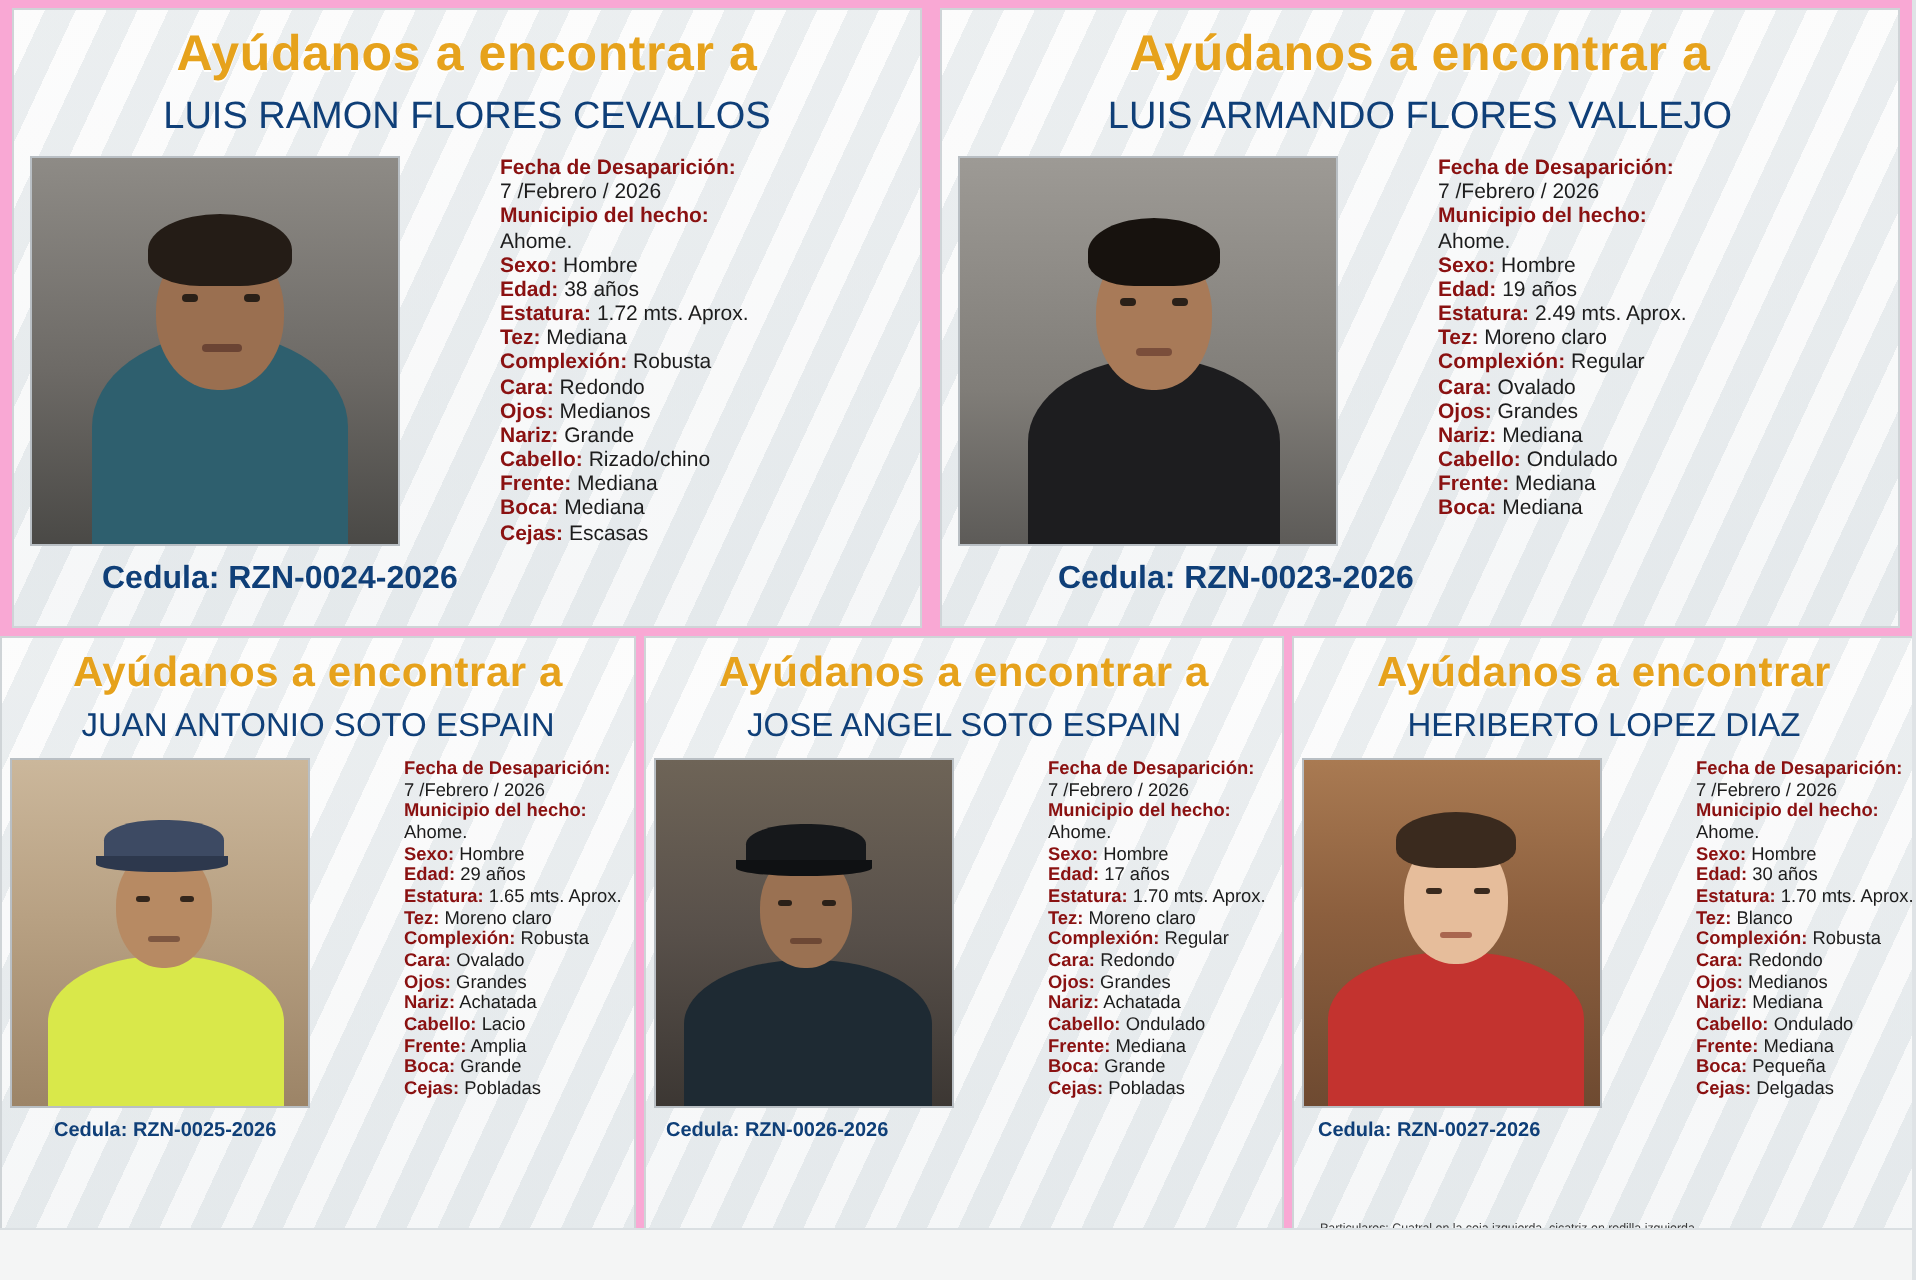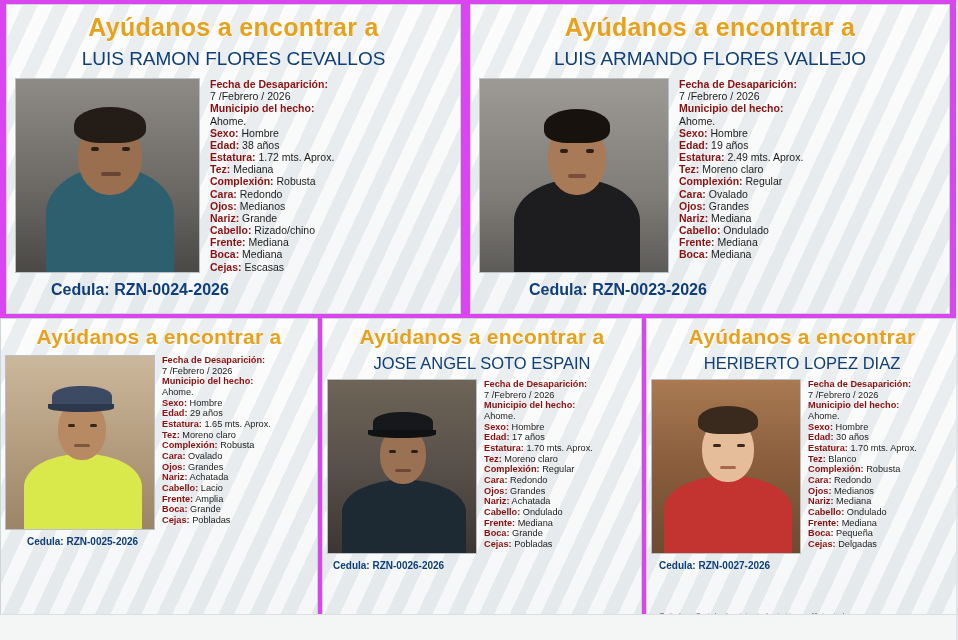--- a/index.html
+++ b/index.html
@@ -6,21 +6,21 @@
   html, body {
     margin: 0; padding: 0;
     width: 958px; height: 640px;
     background: #dfe3e6;
     font-family: "Liberation Sans", sans-serif;
     overflow: hidden;
   }
   #stage {
     position: relative;
     width: 956px; height: 640px;
-    background: #d946ef;
+    background: #f9a8d4;
     overflow: hidden;
   }
 
   
   .poster {
     position: absolute;
     background: #f2f3f3;
     overflow: hidden;
     border: 1px solid #cfd4d7;
   }
@@ -62,20 +62,21 @@
     flex: none;
   }
   .photo .ph-bg { position:absolute; inset:0; }
   .photo .silh  { position:absolute; }
 
   .fields {
     flex: 1 1 auto;
     padding-left: 6px;
     line-height: 1.16;
     color: #1a1a1a;
+    margin-left: 40px;
   }
   .f-line { white-space: nowrap; }
   .f-lab { color: #8a1111; font-weight: bold; }
   .f-val { color: #1c1c1c; }
 
   .cedula {
     color: #0f3f78;
     font-weight: bold;
     white-space: nowrap;
   }
@@ -197,20 +198,21 @@
       </div>
     </div>
     <div class="cedula">
       <span>Cedula:</span>
       <span>RZN-0023-2026</span>
     </div>
   </div>
 
   <div class="poster poster-sm" id="poster-3">
     <div class="headline">Ayúdanos a encontrar a</div>
+    <div class="name">JUAN ANTONIO SOTO ESPAIN</div>
     <div class="body-row">
       <div class="photo">
         <div class="ph-bg" style="background:linear-gradient(180deg,#cbb79b 0%,#b8a183 45%,#9c8467 100%);"></div>
         <div class="silh" style="left:18px;top:98px;width:118px;height:82px;background:#d9e84a;border-radius:48% 48% 0 0 / 40% 40% 0 0;"></div>
         <div class="silh" style="left:52px;top:44px;width:48px;height:60px;background:#b78a63;border-radius:48%;"></div>
         <div class="silh" style="left:46px;top:30px;width:60px;height:22px;background:#3d4a63;border-radius:46% 46% 12% 12%;"></div>
         <div class="silh" style="left:42px;top:48px;width:66px;height:8px;background:#2d384d;border-radius:0 0 50% 50%;"></div>
         <div class="silh" style="left:62px;top:68px;width:7px;height:3px;background:#33261c;border-radius:2px;"></div>
         <div class="silh" style="left:84px;top:68px;width:7px;height:3px;background:#33261c;border-radius:2px;"></div>
         <div class="silh" style="left:68px;top:88px;width:16px;height:3px;background:#7e5741;border-radius:2px;"></div>

